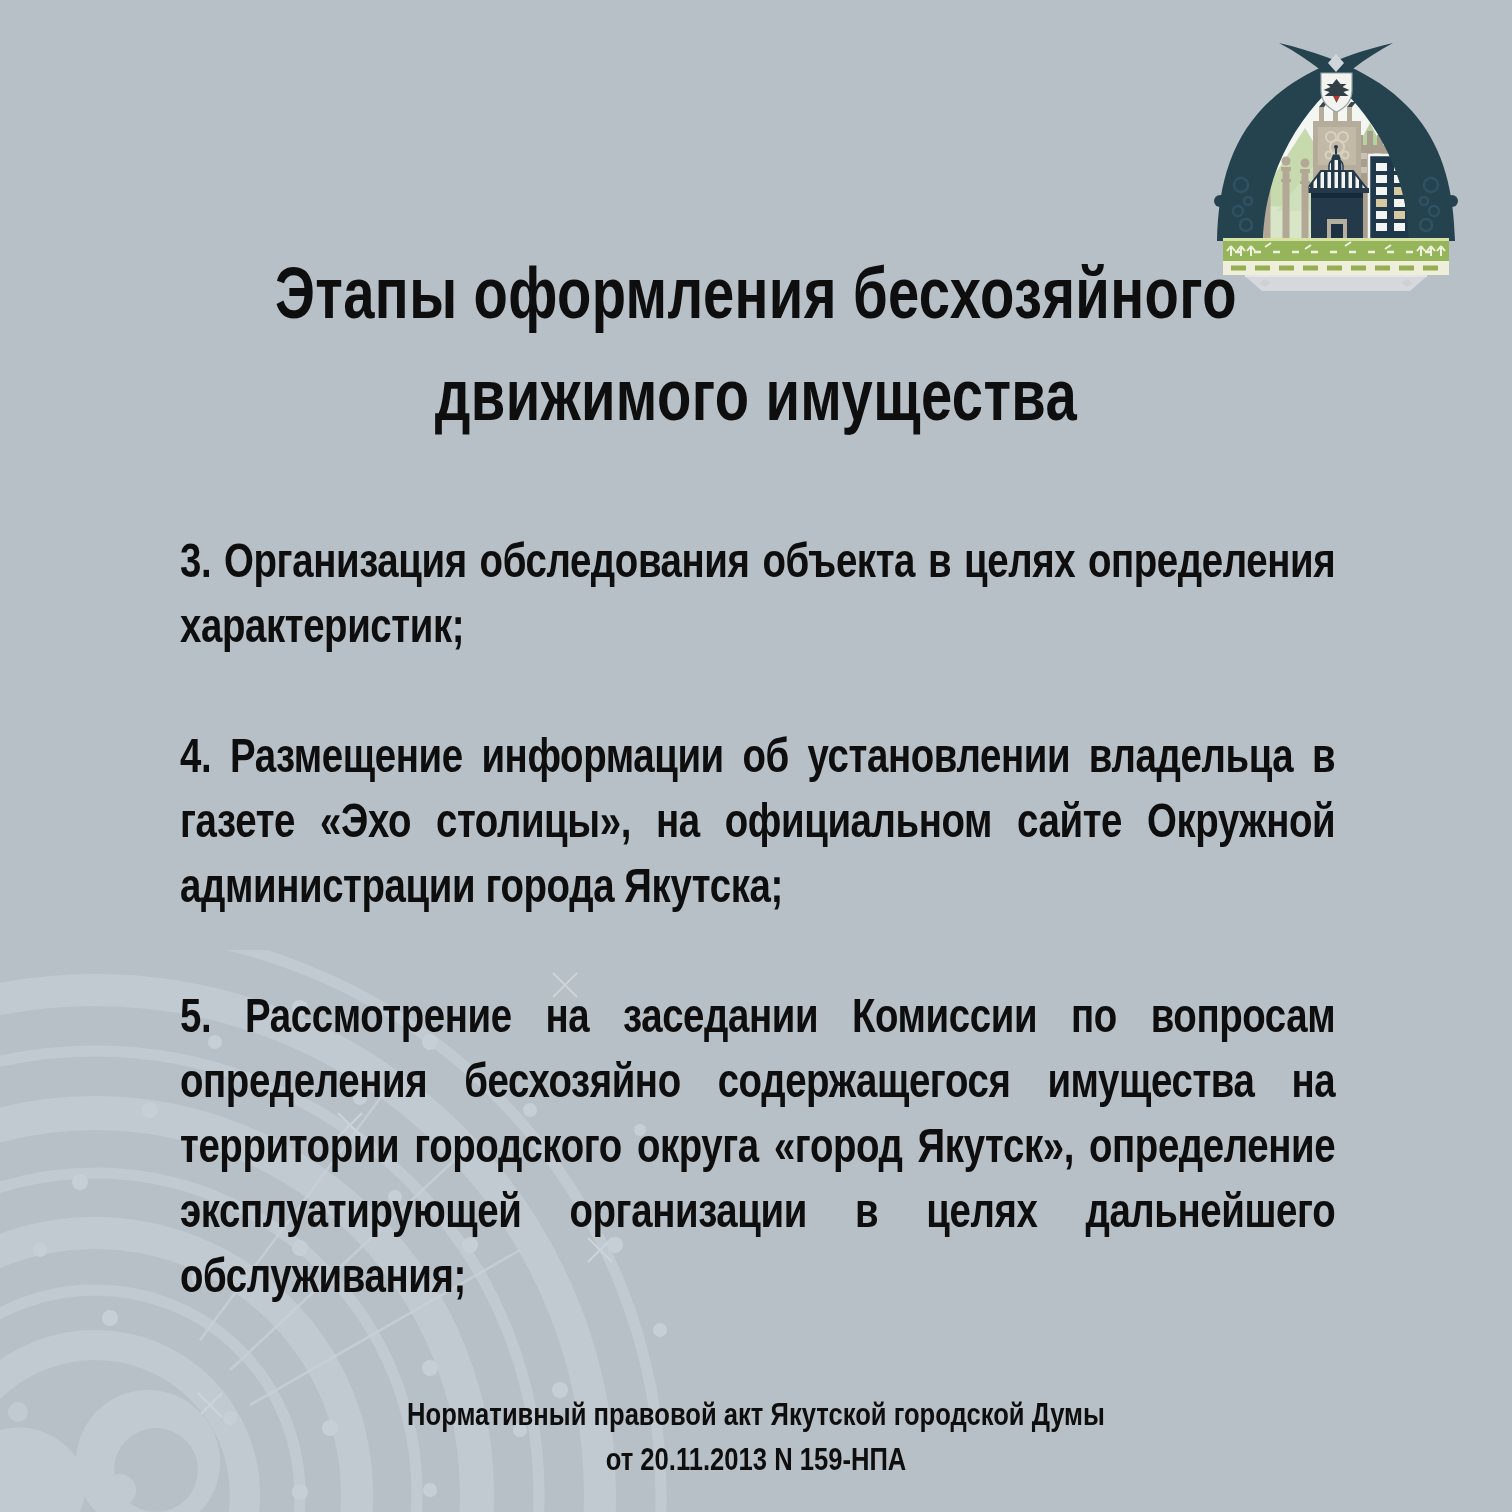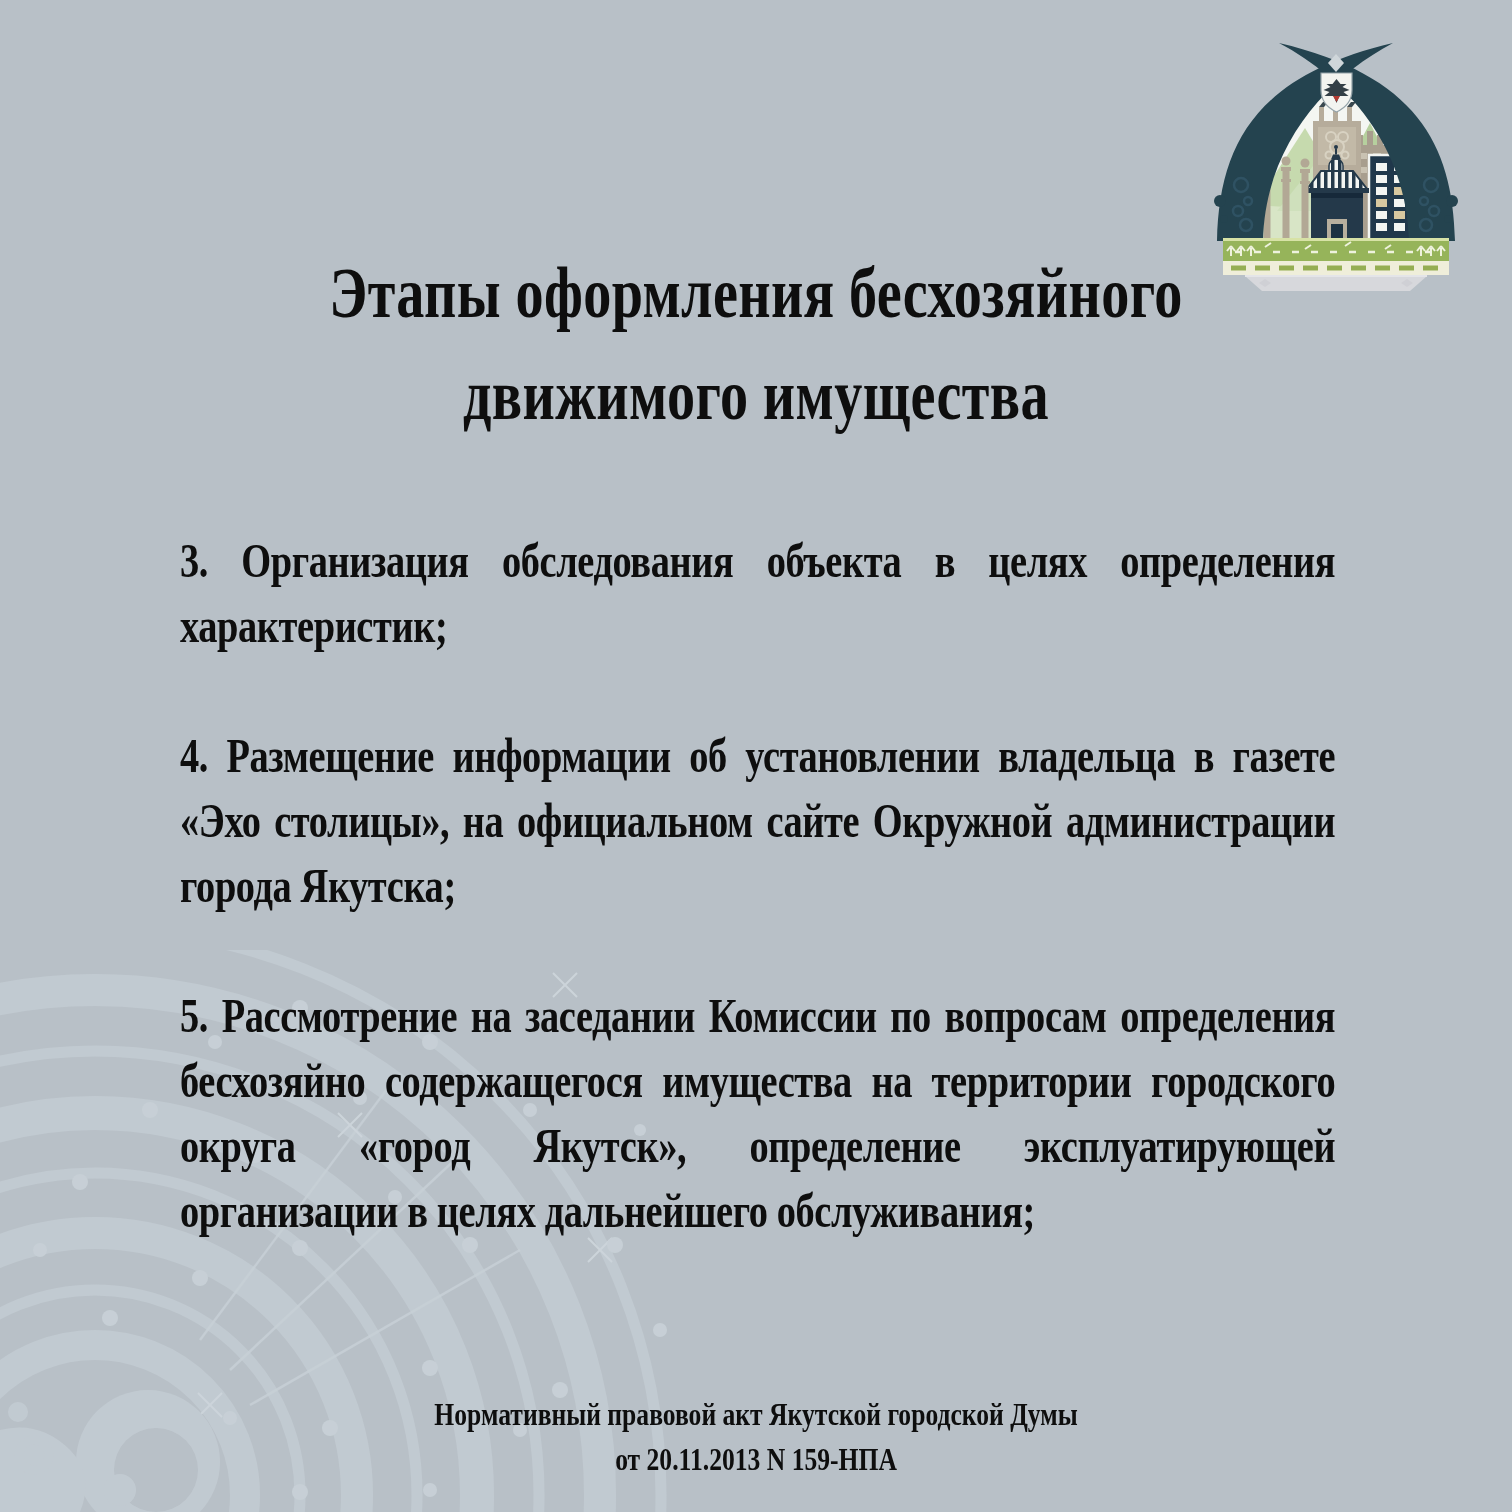--- a/index.html
+++ b/index.html
@@ -3,21 +3,21 @@
 <meta charset="utf-8">
 <style>
   html, body { margin: 0; padding: 0; }
   body { background: #9aa2a9; }
   .page {
     position: relative;
     width: 1512px;
     height: 1512px;
     background: #b8c0c7;
     overflow: hidden;
-    font-family: Liberation Serif, serif;
+    font-family: Liberation Sans, sans-serif;
     color: #0e0e0e;
   }
   .ornament {
     position: absolute;
     left: 0;
     top: 950px;
     width: 700px;
     height: 562px;
     pointer-events: none;
   }

